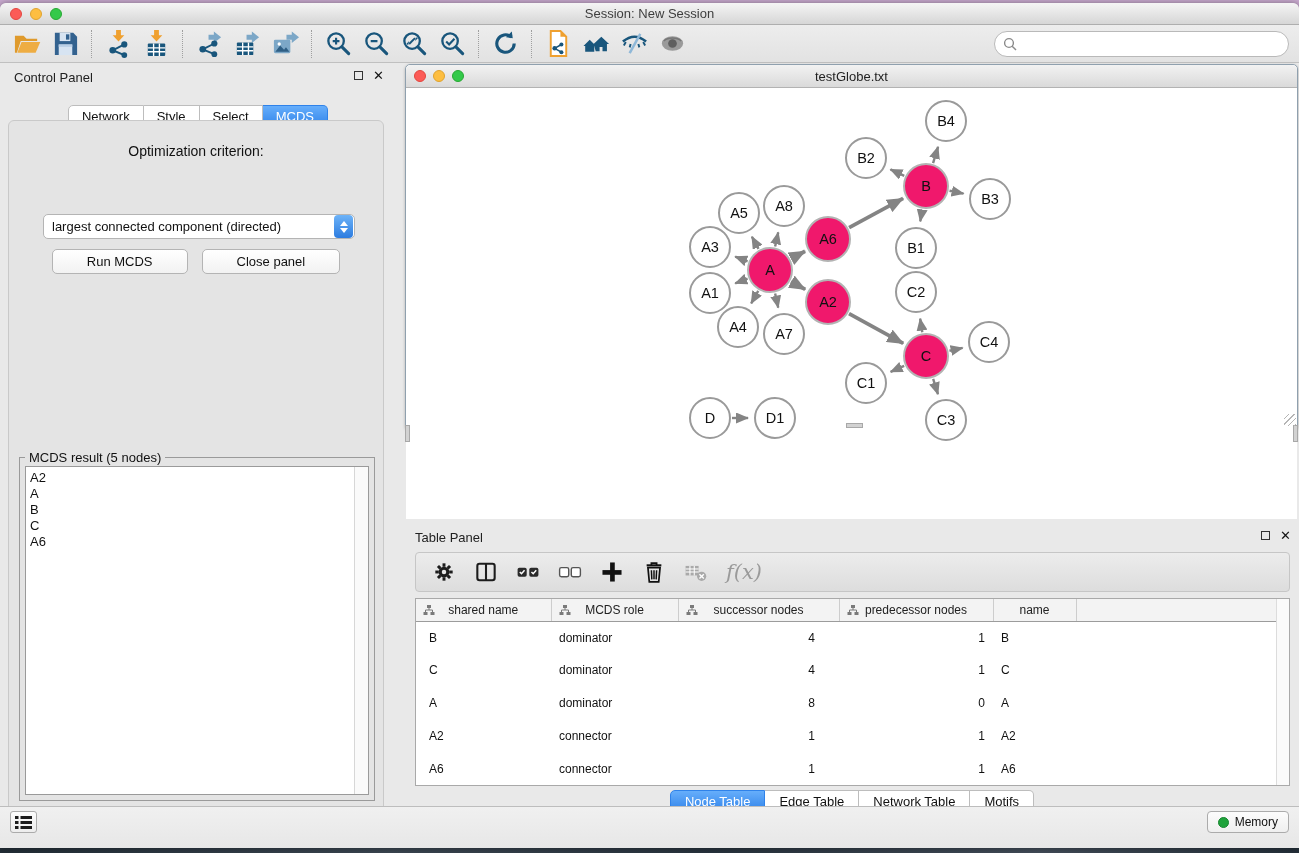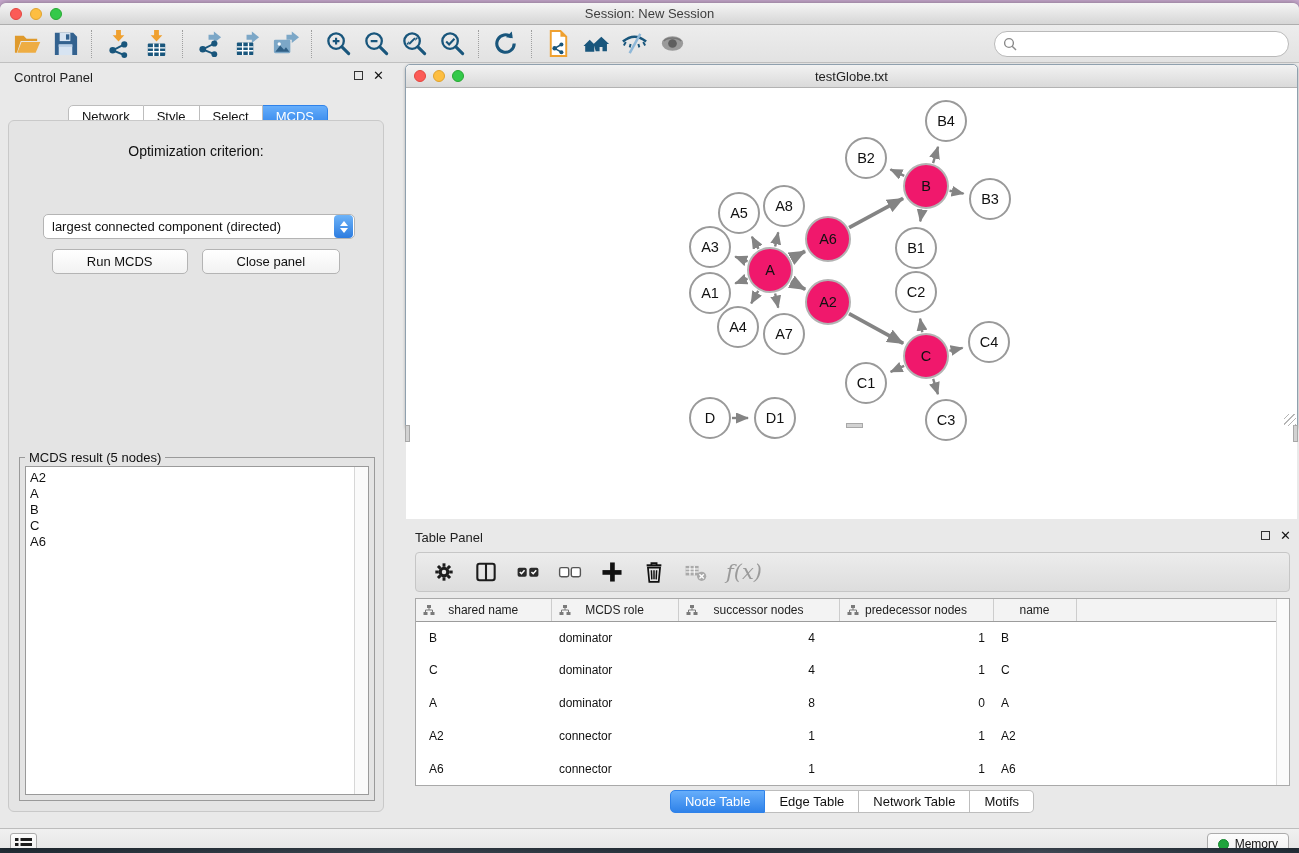--- a/index.html
+++ b/index.html
@@ -36,21 +36,21 @@
   .panel-header { position:relative; height:26px; }
   .panel-header .ph-title { position:absolute; left:10px; top:6px; font-size:13px; color:#222; }
   .ph-icons { position:absolute; right:8px; top:6px; display:flex; gap:10px; align-items:center; }
   .float-ic { width:9px; height:9px; border:1.5px solid #333; background:transparent; }
   .close-ic { font-size:13px; font-weight:bold; color:#111; line-height:11px; }
 
   .seg-tabs { display:flex; justify-content:center; margin-top:15px; }
   .seg { background:#fff; border:1px solid #bdbdbd; border-left:none; padding:3px 13px; font-size:13px; color:#111; }
   .seg:first-child { border-left:1px solid #bdbdbd; border-radius:5px 0 0 5px; }
   .seg:last-child { border-radius:0 5px 5px 0; }
-  .seg.sel { background:linear-gradient(#66aefb,#2f82e9); color:#fff; border-color:#2f82e9; }
+  .seg.sel { background:linear-gradient(#66aefb,#2f82e9); color:#fff; border-color:#2f82e9;text-decoration:underline; }
 
   .cp-content { position:absolute; left:4px; top:56px; width:376px; height:692px;
     background:#e4e4e4; border:1px solid #c9c9c9; border-radius:6px; }
   .opt-label { text-align:center; margin-top:22px; font-size:14px; color:#111; }
   .dropdown { position:absolute; left:34px; top:93px; width:312px; height:25px; background:#fff;
     border:1px solid #b4b4b4; border-radius:5px; display:flex; align-items:center; }
   .dropdown .dd-text { flex:1; font-size:13px; color:#111; padding-left:8px; white-space:nowrap; overflow:hidden; }
   .dd-stepper { width:19px; height:23px; margin-right:1px; border-radius:4px;
     background:linear-gradient(#6db3f8,#2c7ce0); display:flex; flex-direction:column; align-items:center; justify-content:center; gap:2px; }
   .dd-up { width:0; height:0; border-left:4px solid transparent; border-right:4px solid transparent; border-bottom:5px solid #fff; }
@@ -103,21 +103,21 @@
   table.nodes th svg { position:absolute; left:7px; top:5px; }
   table.nodes td { height:16px; font-size:12px; color:#111; padding:0 8px; white-space:nowrap; }
   table.nodes td.num { text-align:right; }
   table.nodes td.pad-num { padding-right:24px; }
   table.nodes td.first { padding-left:13px; }
 
   .tp-tabs { position:absolute; left:0; top:266px; width:100%; display:flex; justify-content:center; }
   .tp-tabs .seg { padding:3px 14px; }
 
   
-  .statusbar { position:absolute; left:0; bottom:0; width:100%; height:20px;
+  .statusbar { position:absolute; left:0; bottom:0; width:100%; height:42px;
     background:linear-gradient(#f0f0f0,#e7e7e7); border-top:1px solid #bdbdbd; }
   .list-btn { position:absolute; left:10px; top:4px; width:27px; height:22px; background:linear-gradient(#fcfcfc,#ededed);
     border:1px solid #ababab; border-radius:3px; display:flex; align-items:center; justify-content:center; }
   .memory-btn { position:absolute; right:10px; top:4px; height:22px; background:linear-gradient(#fcfcfc,#efefef);
     border:1px solid #ababab; border-radius:4px; display:flex; align-items:center; gap:6px; padding:0 10px; font-size:12px; color:#111; }
   .mem-dot { width:11px; height:11px; border-radius:50%; background:#1fa33c; border:1px solid #17852f; }
 </style>
 </head>
 <body>
 

